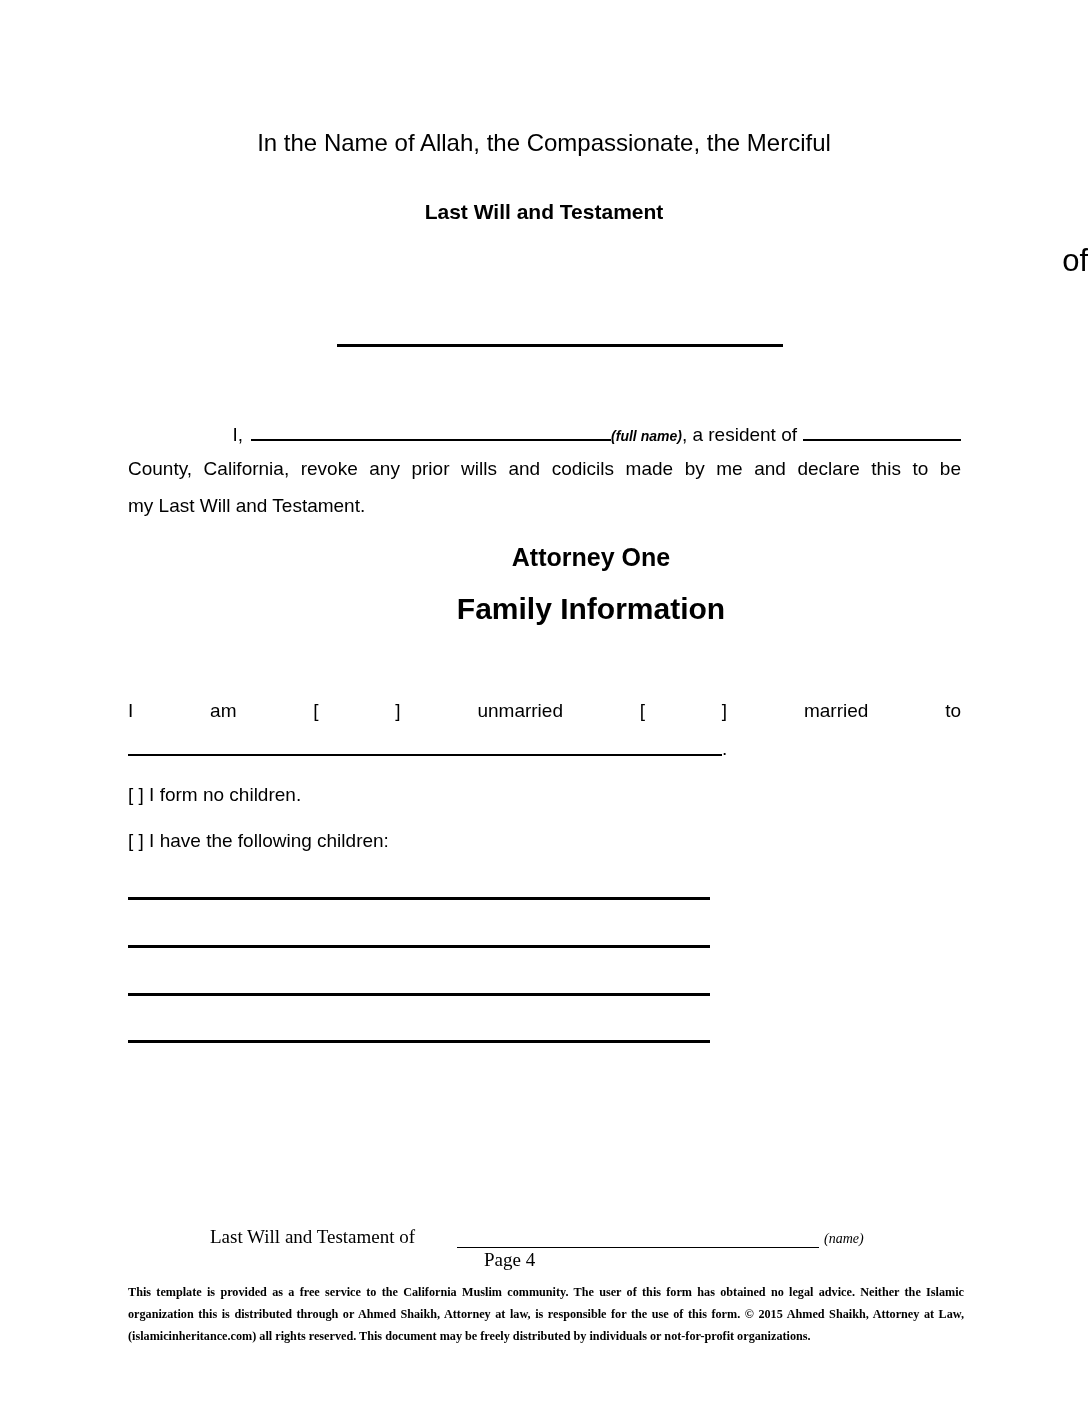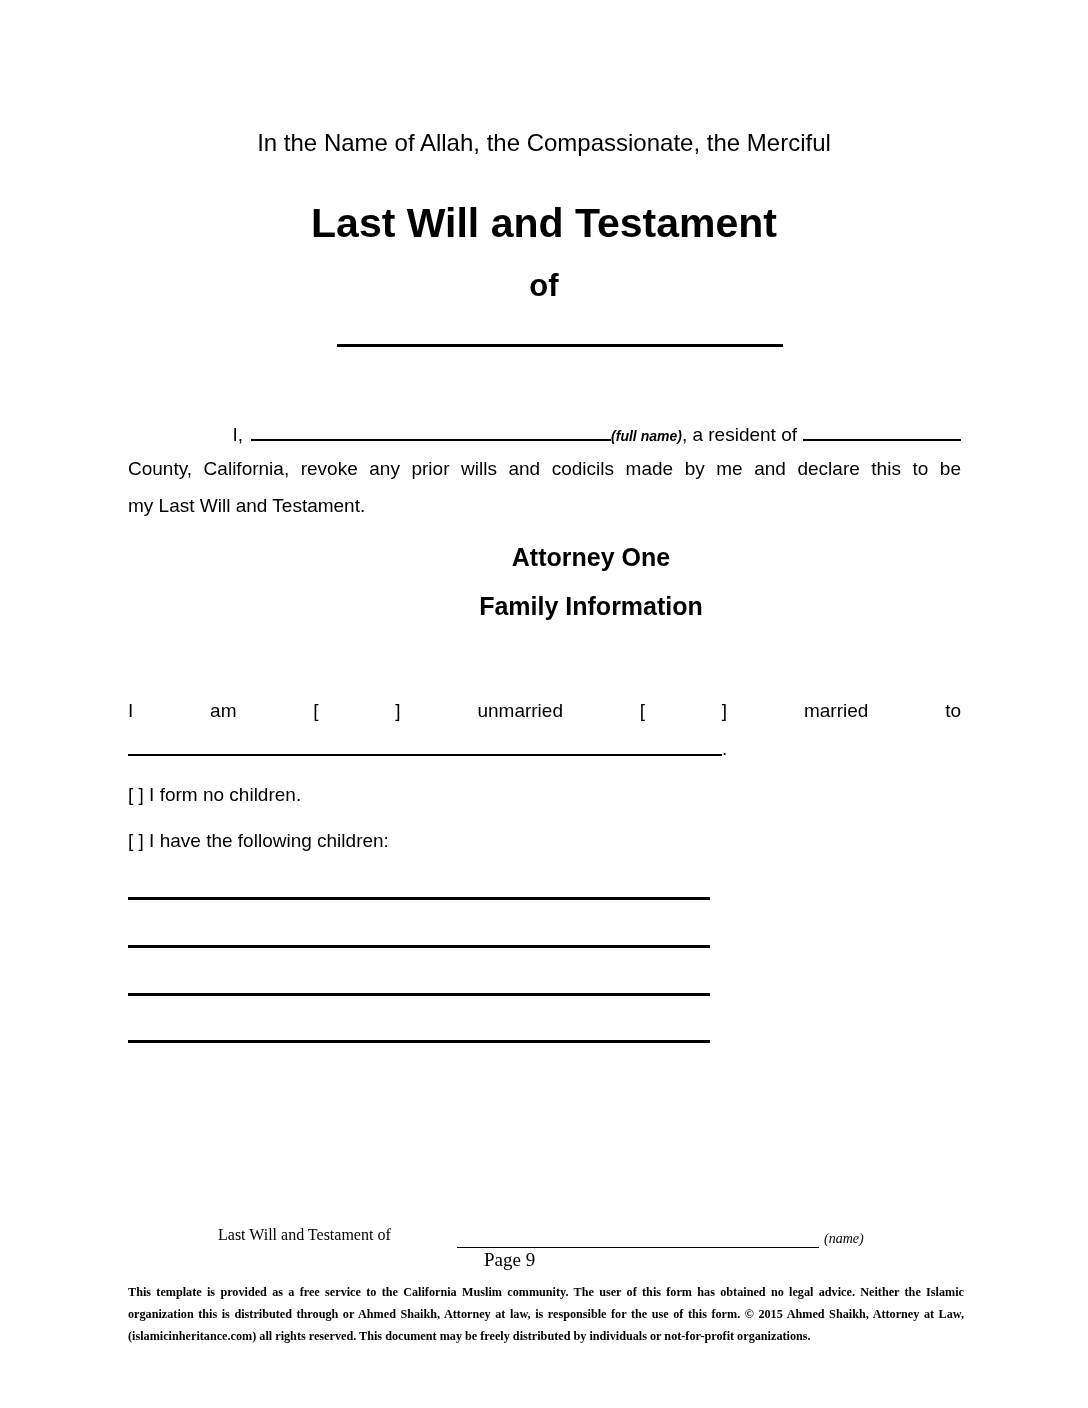--- a/index.html
+++ b/index.html
@@ -3,47 +3,47 @@
 <meta charset="utf-8">
 <style>
   html, body { margin: 0; padding: 0; background: #ffffff; }
   body { width: 1088px; height: 1408px; position: relative; overflow: hidden; color: #000; }
   .sans { font-family: "Liberation Sans", "DejaVu Sans", sans-serif; }
   .serif { font-family: "Liberation Serif", "DejaVu Serif", serif; }
   .abs { position: absolute; }
   .center { left: 0; width: 1088px; text-align: center; }
 
   .basmala { top: 129px; font-size: 24px; }
-  .title { top: 200px; font-size: 41px; font-weight: bold; }
-  .of { top: 268px; font-size: 31px; font-weight: bold; }
+  .title { top: 200px; font-size: 21px; font-weight: bold; }
+  .of { top: 243px; font-size: 31px; font-weight: normal; text-align: right; }
   .title-line { top: 344px; left: 337px; width: 446px; height: 3px; background: #000; }
 
   .para { left: 128px; width: 833px; font-size: 19px; }
   .p1 { top: 421px; text-align: right; }
   .p2 { top: 458px; }
   .p3 { top: 495px; }
   .blank { display: inline-block; border-bottom: 2px solid #000; height: 18px; vertical-align: baseline; }
   .fill-name { width: 360px; margin-left: 8px; }
   .fill-county { width: 158px; margin-left: 6px; }
   .ital-small { font-style: italic; font-weight: bold; font-size: 14px; }
   .justify { text-align: justify; text-align-last: justify; white-space: nowrap; }
 
   .art-head { top: 543px; left: 411px; width: 360px; text-align: center; font-size: 25px; font-weight: bold; }
-  .art-sub { top: 592px; left: 411px; width: 360px; text-align: center; font-size: 25px; font-weight: bold; }
+  .art-sub { top: 592px; left: 411px; width: 360px; text-align: center; font-size: 30px; font-weight: bold; }
 
   .marital { top: 700px; left: 128px; width: 833px; font-size: 19px; display: flex; justify-content: space-between; }
   .spouse-line { top: 754px; left: 128px; width: 594px; height: 2px; background: #000; }
   .spouse-dot { top: 738px; left: 722px; font-size: 19px; }
 
   .opt1 { top: 784px; left: 128px; font-size: 19px; }
   .opt2 { top: 830px; left: 128px; font-size: 19px; }
 
   .child-line { left: 128px; width: 582px; height: 3px; background: #000; }
 
-  .footer-title { top: 1226px; left: 218px; font-size: 16px; }
+  .footer-title { top: 1226px; left: 210px; font-size: 19px; }
   .footer-line { top: 1247px; left: 457px; width: 362px; height: 1px; background: #000; }
   .footer-name { top: 1231px; left: 824px; font-size: 14px; font-style: italic; }
   .footer-page { top: 1249px; left: 484px; font-size: 19px; }
   .disclaimer { top: 1281px; left: 128px; width: 836px; font-size: 12.2px; font-weight: bold; line-height: 22px; text-align: justify; }
 </style>
 </head>
 <body>
 
 <div>
 
@@ -79,16 +79,16 @@
   <div class="abs sans opt2">[ ] I have the following children:</div>
 
   <div class="abs child-line" style="top:897px;"></div>
   <div class="abs child-line" style="top:945px;"></div>
   <div class="abs child-line" style="top:993px;"></div>
   <div class="abs child-line" style="top:1040px;"></div>
 
   <div class="abs serif footer-title">Last Will and Testament of</div>
   <div class="abs footer-line"></div>
   <div class="abs serif footer-name">(name)</div>
-  <div class="abs serif footer-page">Page 9</div>
+  <div class="abs serif footer-page">Page 4</div>
   <div class="abs serif disclaimer">This template is provided as a free service to the California Muslim community.  The user of this form has obtained no legal advice.  Neither the Islamic organization this is distributed through or Ahmed Shaikh, Attorney at law, is responsible for the use of this form.  © 2015 Ahmed Shaikh, Attorney at Law, (islamicinheritance.com) all rights reserved.  This document may be freely distributed by individuals or not-for-profit organizations.</div>
 
 </div>
 
 </body></html>

